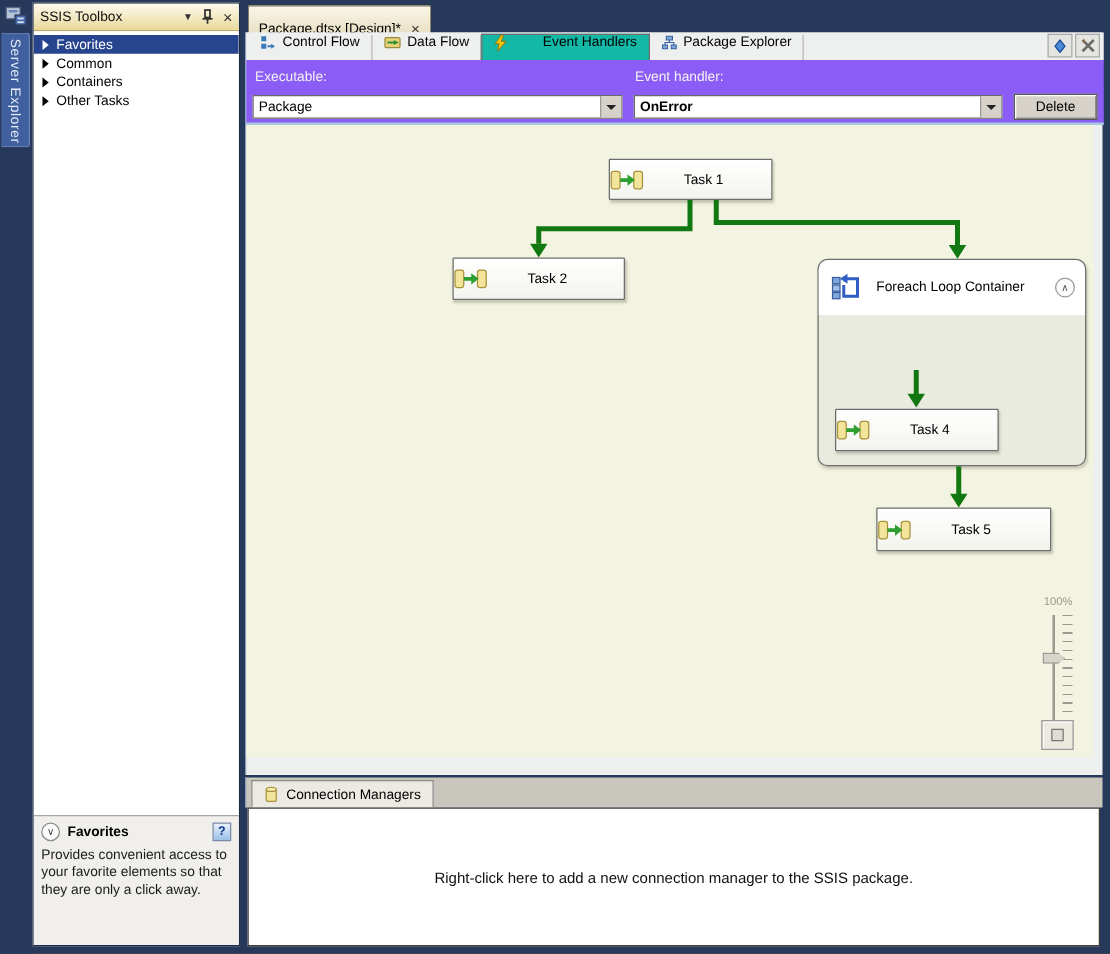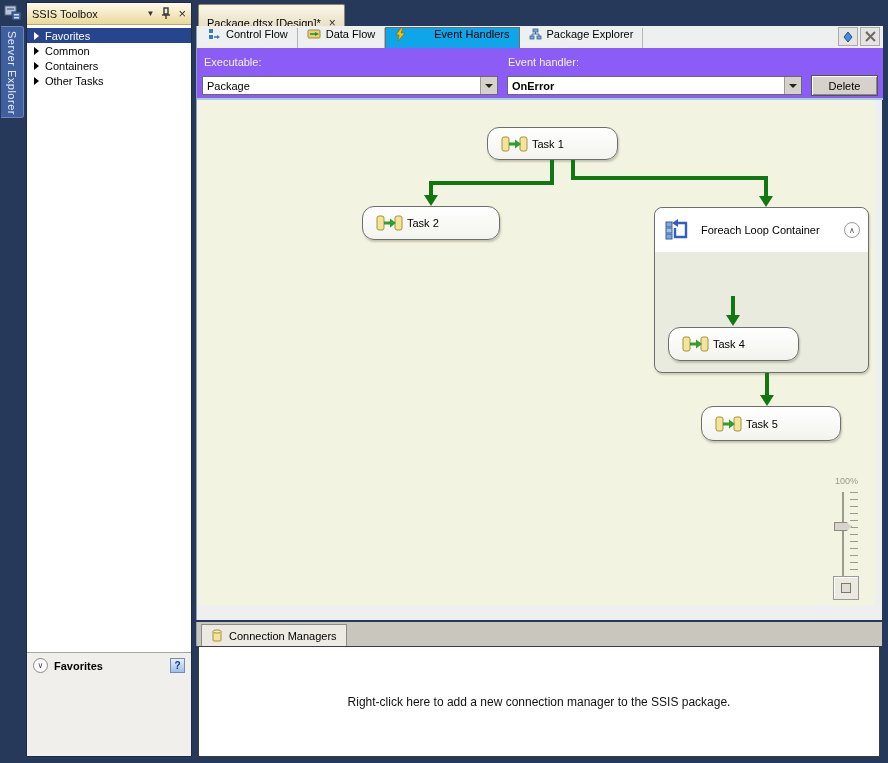--- a/index.html
+++ b/index.html
@@ -31,37 +31,37 @@
   .help-btn{width:15px;height:15px;border:1px solid #7a8aa8;background:linear-gradient(#e8f1fb,#9dc0e8);color:#0b3a8c;font-weight:bold;font-size:10px;display:flex;align-items:center;justify-content:center;}
   .tb-info-text{font-size:11px;line-height:14px;color:#1a1a1a;}
 
   
   .main{position:absolute;left:196px;top:0;width:686px;height:763px;}
   .doc-tab{position:absolute;left:2px;top:4px;height:36px;background:linear-gradient(#faf6e8,#ddd3ae);border:1px solid #8e8868;border-bottom:none;border-radius:2px 2px 0 0;display:flex;align-items:center;gap:8px;padding:0 8px;}
   .doc-close{font-size:12px;color:#333;line-height:10px;}
   .designer{position:absolute;left:0;top:26px;width:686px;height:594px;background:#eef0ef;border-left:1px solid #8ba0bc;}
   .view-tabs{position:absolute;left:0;top:0;width:686px;height:22px;background:#eef0ef;display:flex;align-items:flex-end;padding-left:2px;}
   .vtab{height:20px;display:flex;align-items:flex-start;gap:5px;padding:0 9px;border-right:1px solid #b5b5b5;color:#000;cursor:default;}
-  .vtab.sel{background:#0ea5e9;border:1px solid #6e6e6e;border-bottom:none;height:21px;gap:28px;}
+  .vtab.sel{background:#14b8a6;border:1px solid #6e6e6e;border-bottom:none;height:21px;gap:28px;}
   .vt-right{position:absolute;right:3px;top:1px;display:flex;gap:2px;}
   .vt-btn{width:20px;height:19px;background:#e4e4e0;border:1px solid #aaa;display:flex;align-items:center;justify-content:center;}
 
   .exec-row{position:absolute;left:0;top:22px;width:686px;height:52px;background:#8b5cf6;border-bottom:2px solid #a9cadf;}
   .exec-label{position:absolute;color:#f2f2f2;font-size:11px;top:8px;}
   .combo{position:absolute;top:28px;height:19px;background:#fff;border:1px solid #6a6a6a;display:flex;align-items:center;}
   .combo-val{flex:1;padding-left:4px;font-size:11px;white-space:nowrap;overflow:hidden;}
   .combo-val.bold{font-weight:bold;}
   .combo-btn{width:17px;height:100%;background:#d6d2ca;border-left:1px solid #9a9a9a;display:flex;align-items:center;justify-content:center;}
   .combo-btn .tri{width:0;height:0;border-top:4px solid #222;border-left:4px solid transparent;border-right:4px solid transparent;}
   .btn-delete{position:absolute;top:27px;right:5px;width:67px;height:21px;background:#d6d2ca;border:1px solid #555;box-shadow:inset 1px 1px 0 #fff,inset -1px -1px 0 #8a8a8a;font-size:11px;display:flex;align-items:center;justify-content:center;}
 
   
   .surface{position:absolute;left:0;top:74px;width:678px;height:506px;background:#f3f3e1;overflow:hidden;}
   .connectors{position:absolute;left:0;top:0;z-index:5;pointer-events:none;}
-  .task{position:absolute;border:1px solid #6e6e6e;border-radius:12px;background:linear-gradient(#ffffff,#f3f3ee);box-shadow:1px 2px 2px rgba(110,110,90,.35);display:flex;align-items:center;gap:4px;padding-left:13px;font-size:11px;z-index:2;}
+  .task{position:absolute;border:1px solid #6e6e6e;border-radius:1px;background:linear-gradient(#ffffff,#f3f3ee);box-shadow:1px 2px 2px rgba(110,110,90,.35);display:flex;align-items:center;gap:32px;font-size:11px;z-index:2;}
   .fcontainer{position:absolute;left:457px;top:107px;width:215px;height:166px;border:1px solid #6e6e6e;border-radius:8px;background:#eaebdf;box-shadow:1px 2px 2px rgba(110,110,90,.3);z-index:1;}
   .fc-header{height:44px;background:#fff;border-radius:8px 8px 0 0;display:flex;align-items:center;gap:10px;padding:0 8px 0 10px;}
   .fc-title{flex:1;font-size:11px;}
   .fc-chev{width:16px;height:16px;border:1px solid #9a9a9a;border-radius:50%;background:#fbfbfb;display:flex;align-items:center;justify-content:center;font-size:8px;color:#555;}
 
   
   .zoomctl{position:absolute;left:634px;top:376px;width:38px;height:128px;z-index:3;}
   .zoom-label{position:absolute;left:4px;top:0;font-size:9px;color:#9a9a8a;}
   .zoom-track{position:absolute;left:11px;top:16px;width:2px;height:88px;background:#9a9a8e;}
   .zoom-ticks{position:absolute;left:19px;top:16px;width:8px;height:88px;background:repeating-linear-gradient(#9a9a8e 0 1px,transparent 1px 7px);}
@@ -123,20 +123,21 @@
         <span class="tri"></span>
         <span>Other Tasks</span>
       </div>
     </div>
     <div class="tb-info">
       <div class="tb-info-head">
         <span class="chev-circle">∨</span>
         <span class="tb-info-title">Favorites</span>
         <span class="help-btn">?</span>
       </div>
+      <div class="tb-info-text">Provides convenient access to your favorite elements so that they are only a click away.</div>
     </div>
   </div>
 
   <div class="main">
 
     <div class="doc-tab">
       <span>Package.dtsx [Design]*</span>
       <span class="doc-close">×</span>
     </div>
 

